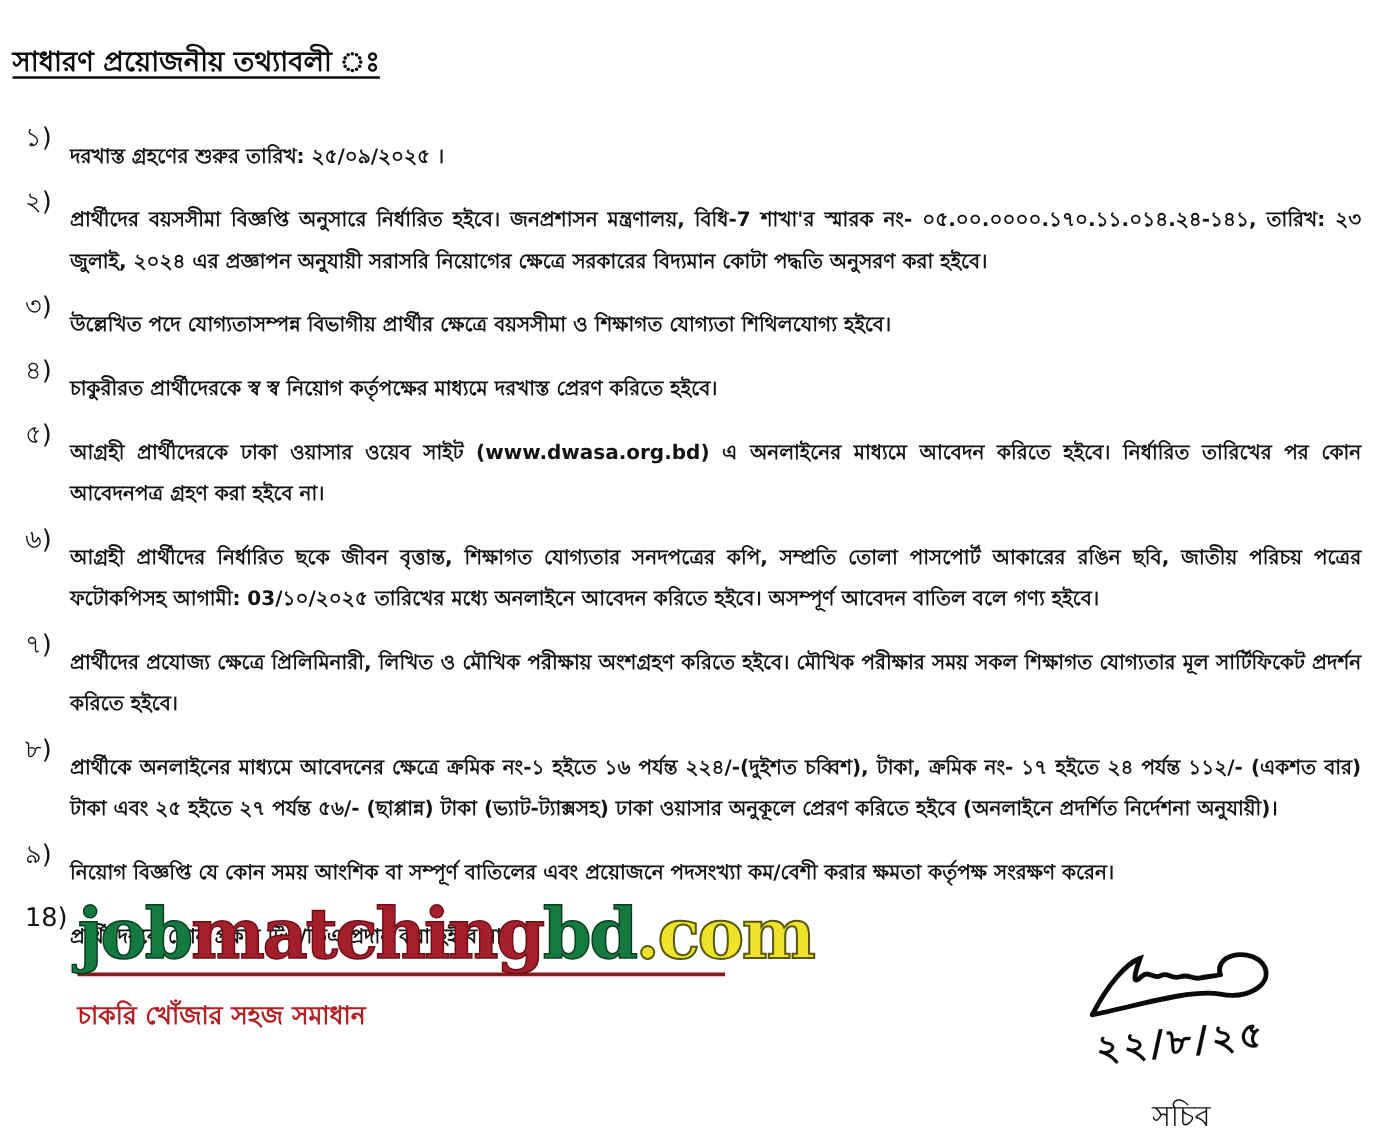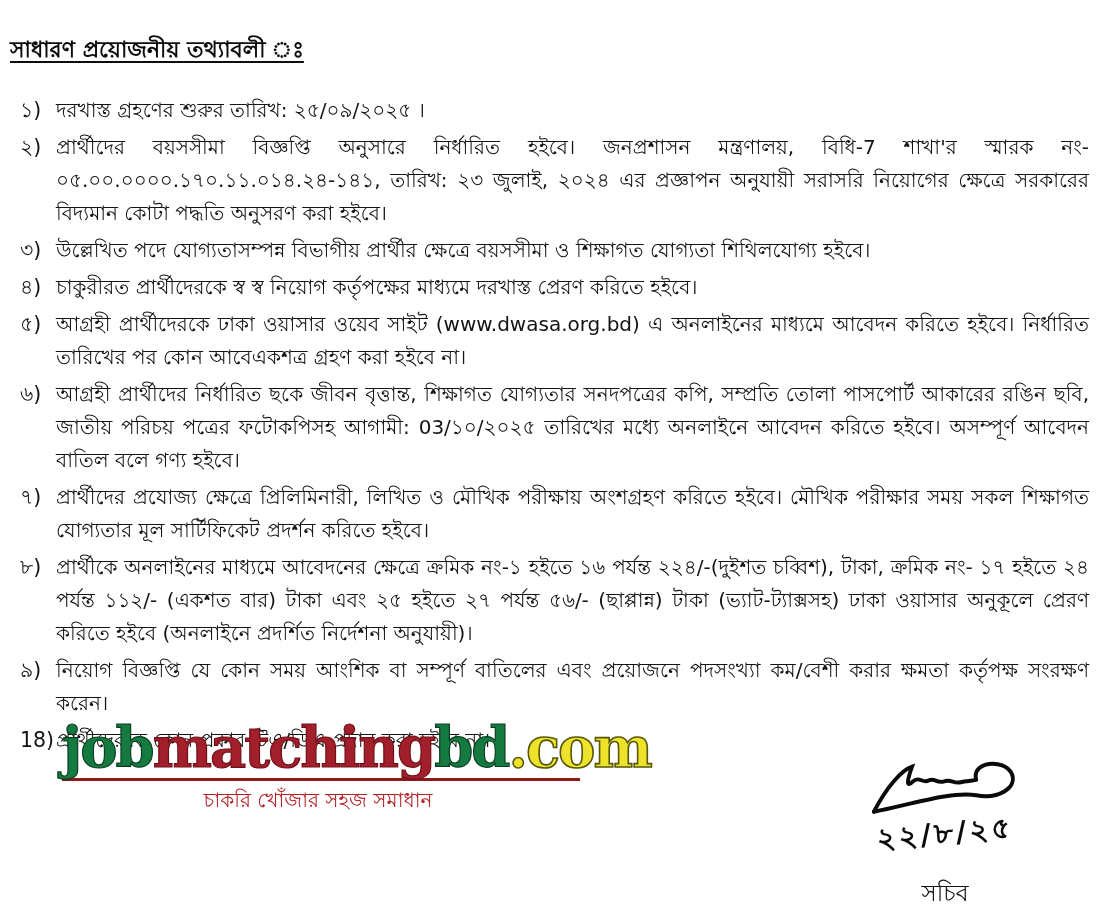--- a/index.html
+++ b/index.html
@@ -27,45 +27,46 @@
   ol.info-list { list-style: none; margin: 0; padding: 0; }
   .info-item { display: flex; margin: 0 0 4px 0; }
   .item-num {
     flex: 0 0 46px;
     font-size: 20.5px; line-height: 33px;
     padding-left: 10px; box-sizing: border-box;
     font-weight: 500;
   }
   .item-text {
     flex: 1;
-    font-size: 20px; line-height: 33px;
+    font-size: 16px; line-height: 33px;
     text-align: justify;
     padding-right: 2px;
-    font-weight: 400;
+    font-weight: 700;
+    margin-top: 14px;
   }
   
   .logo { position: absolute; left: 62px; top: 718px; width: 518px; }
   .logo-text {
     font-family: "DejaVu Serif", serif;
     font-weight: 700;
     font-size: 56px;
     line-height: 1.05;
     letter-spacing: -2px;
     white-space: nowrap;
   }
   .lg-green  { color: #157a40; -webkit-text-stroke: 1.2px #0b3d20; }
   .lg-red    { color: #a31f2b; -webkit-text-stroke: 1.2px #6e0f18; }
   .lg-yellow { color: #eee32a; -webkit-text-stroke: 1.6px #565708; }
   .logo-underline { height: 3px; background: #8b1a1a; margin-top: 1px; }
   .logo-tagline {
     color: #b41f23;
-    font-weight: 400;
+    font-weight: 700;
     font-size: 20px;
-    text-align: center;
-    margin-top: 4px;
+    text-align: left;
+    margin-top: 16px;
     padding-right: 6px;
   }
   
   .sig { position: absolute; left: 840px; top: 758px; width: 210px; text-align: center; }
   .sig-stroke { display: block; margin: 0 auto; }
   .sig-date {
     font-weight: 700;
     font-size: 29px;
     letter-spacing: 3px;
     transform: rotate(-5deg);
@@ -93,21 +94,21 @@
     <li class="info-item">
       <span class="item-num">৩)</span>
       <span class="item-text">উল্লেখিত পদে যোগ্যতাসম্পন্ন বিভাগীয় প্রার্থীর ক্ষেত্রে বয়সসীমা ও শিক্ষাগত যোগ্যতা শিথিলযোগ্য হইবে।</span>
     </li>
     <li class="info-item">
       <span class="item-num">৪)</span>
       <span class="item-text">চাকুরীরত প্রার্থীদেরকে স্ব স্ব নিয়োগ কর্তৃপক্ষের মাধ্যমে দরখাস্ত প্রেরণ করিতে হইবে।</span>
     </li>
     <li class="info-item">
       <span class="item-num">৫)</span>
-      <span class="item-text">আগ্রহী প্রার্থীদেরকে ঢাকা ওয়াসার ওয়েব সাইট (www.dwasa.org.bd) এ অনলাইনের মাধ্যমে আবেদন করিতে হইবে। নির্ধারিত তারিখের পর কোন আবেএকশত্র গ্রহণ করা হইবে না।</span>
+      <span class="item-text">আগ্রহী প্রার্থীদেরকে ঢাকা ওয়াসার ওয়েব সাইট (www.dwasa.org.bd) এ অনলাইনের মাধ্যমে আবেদন করিতে হইবে। নির্ধারিত তারিখের পর কোন আবেদনপত্র গ্রহণ করা হইবে না।</span>
     </li>
     <li class="info-item">
       <span class="item-num">৬)</span>
       <span class="item-text">আগ্রহী প্রার্থীদের নির্ধারিত ছকে জীবন বৃত্তান্ত, শিক্ষাগত যোগ্যতার সনদপত্রের কপি, সম্প্রতি তোলা পাসপোর্ট আকারের রঙিন ছবি, জাতীয় পরিচয় পত্রের ফটোকপিসহ আগামী: 03/১০/২০২৫ তারিখের মধ্যে অনলাইনে আবেদন করিতে হইবে। অসম্পূর্ণ আবেদন বাতিল বলে গণ্য হইবে।</span>
     </li>
     <li class="info-item">
       <span class="item-num">৭)</span>
       <span class="item-text">প্রার্থীদের প্রযোজ্য ক্ষেত্রে প্রিলিমিনারী, লিখিত ও মৌখিক পরীক্ষায় অংশগ্রহণ করিতে হইবে। মৌখিক পরীক্ষার সময় সকল শিক্ষাগত যোগ্যতার মূল সার্টিফিকেট প্রদর্শন করিতে হইবে।</span>
     </li>
     <li class="info-item">

